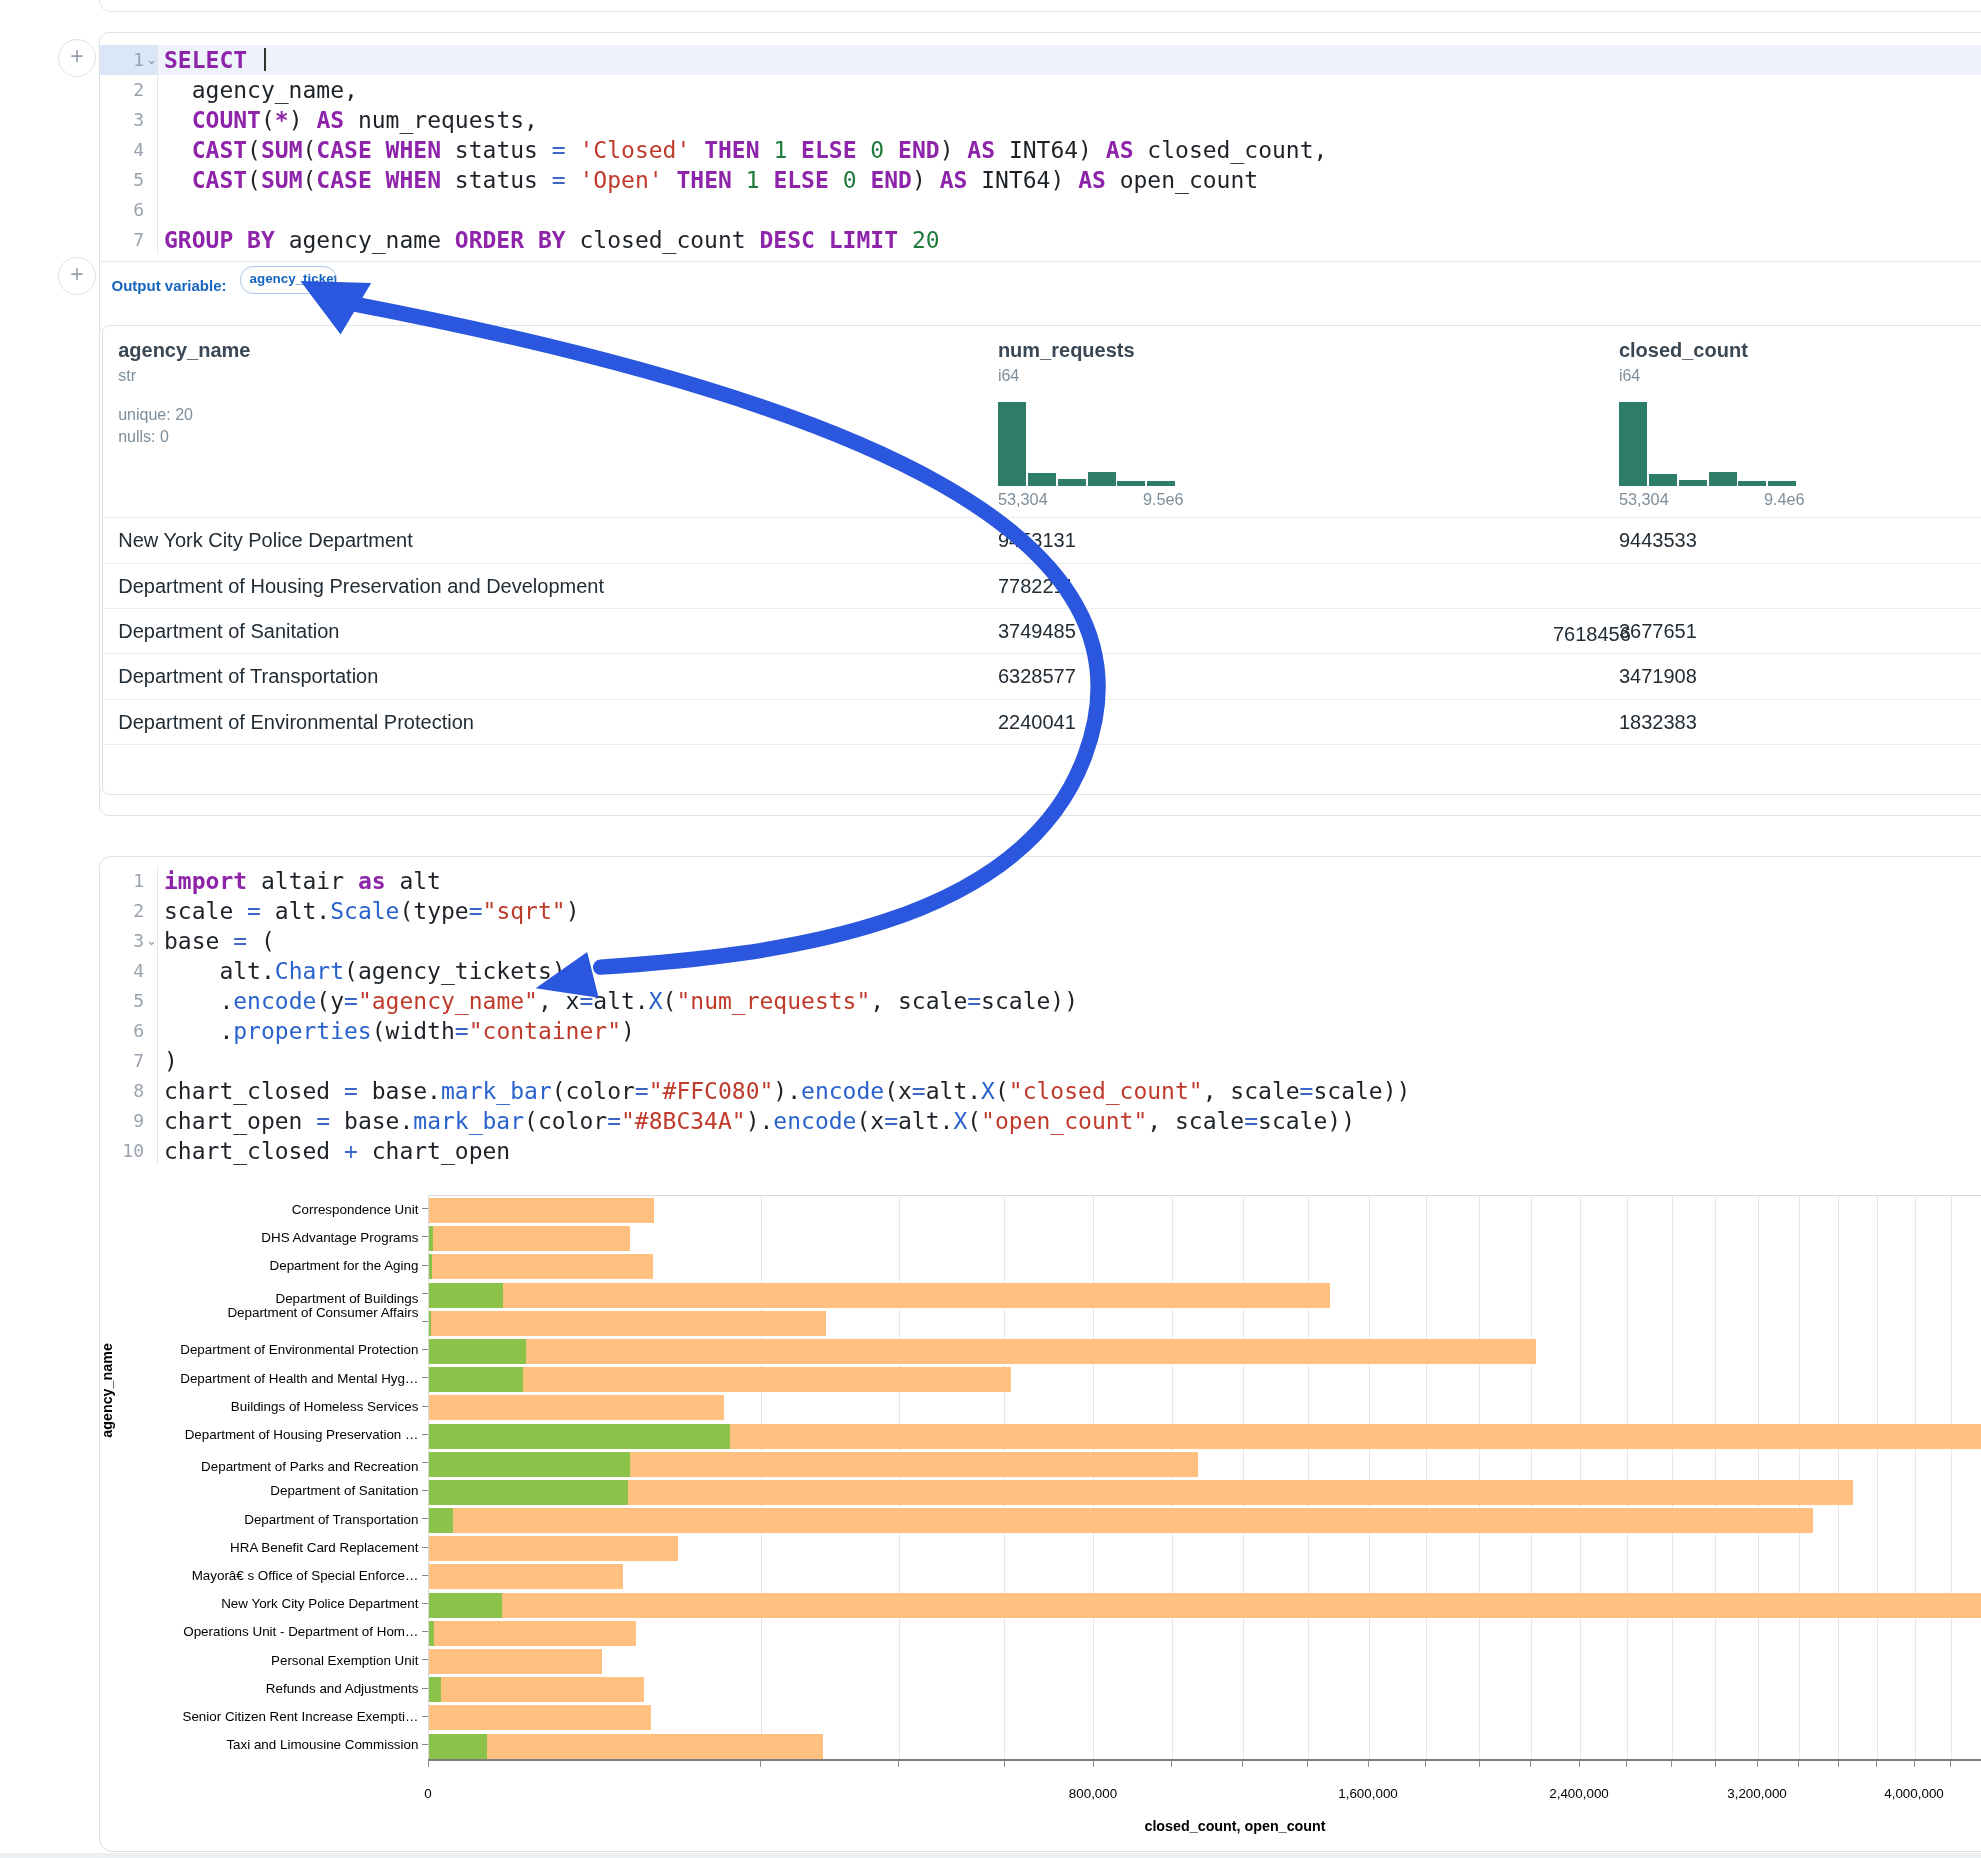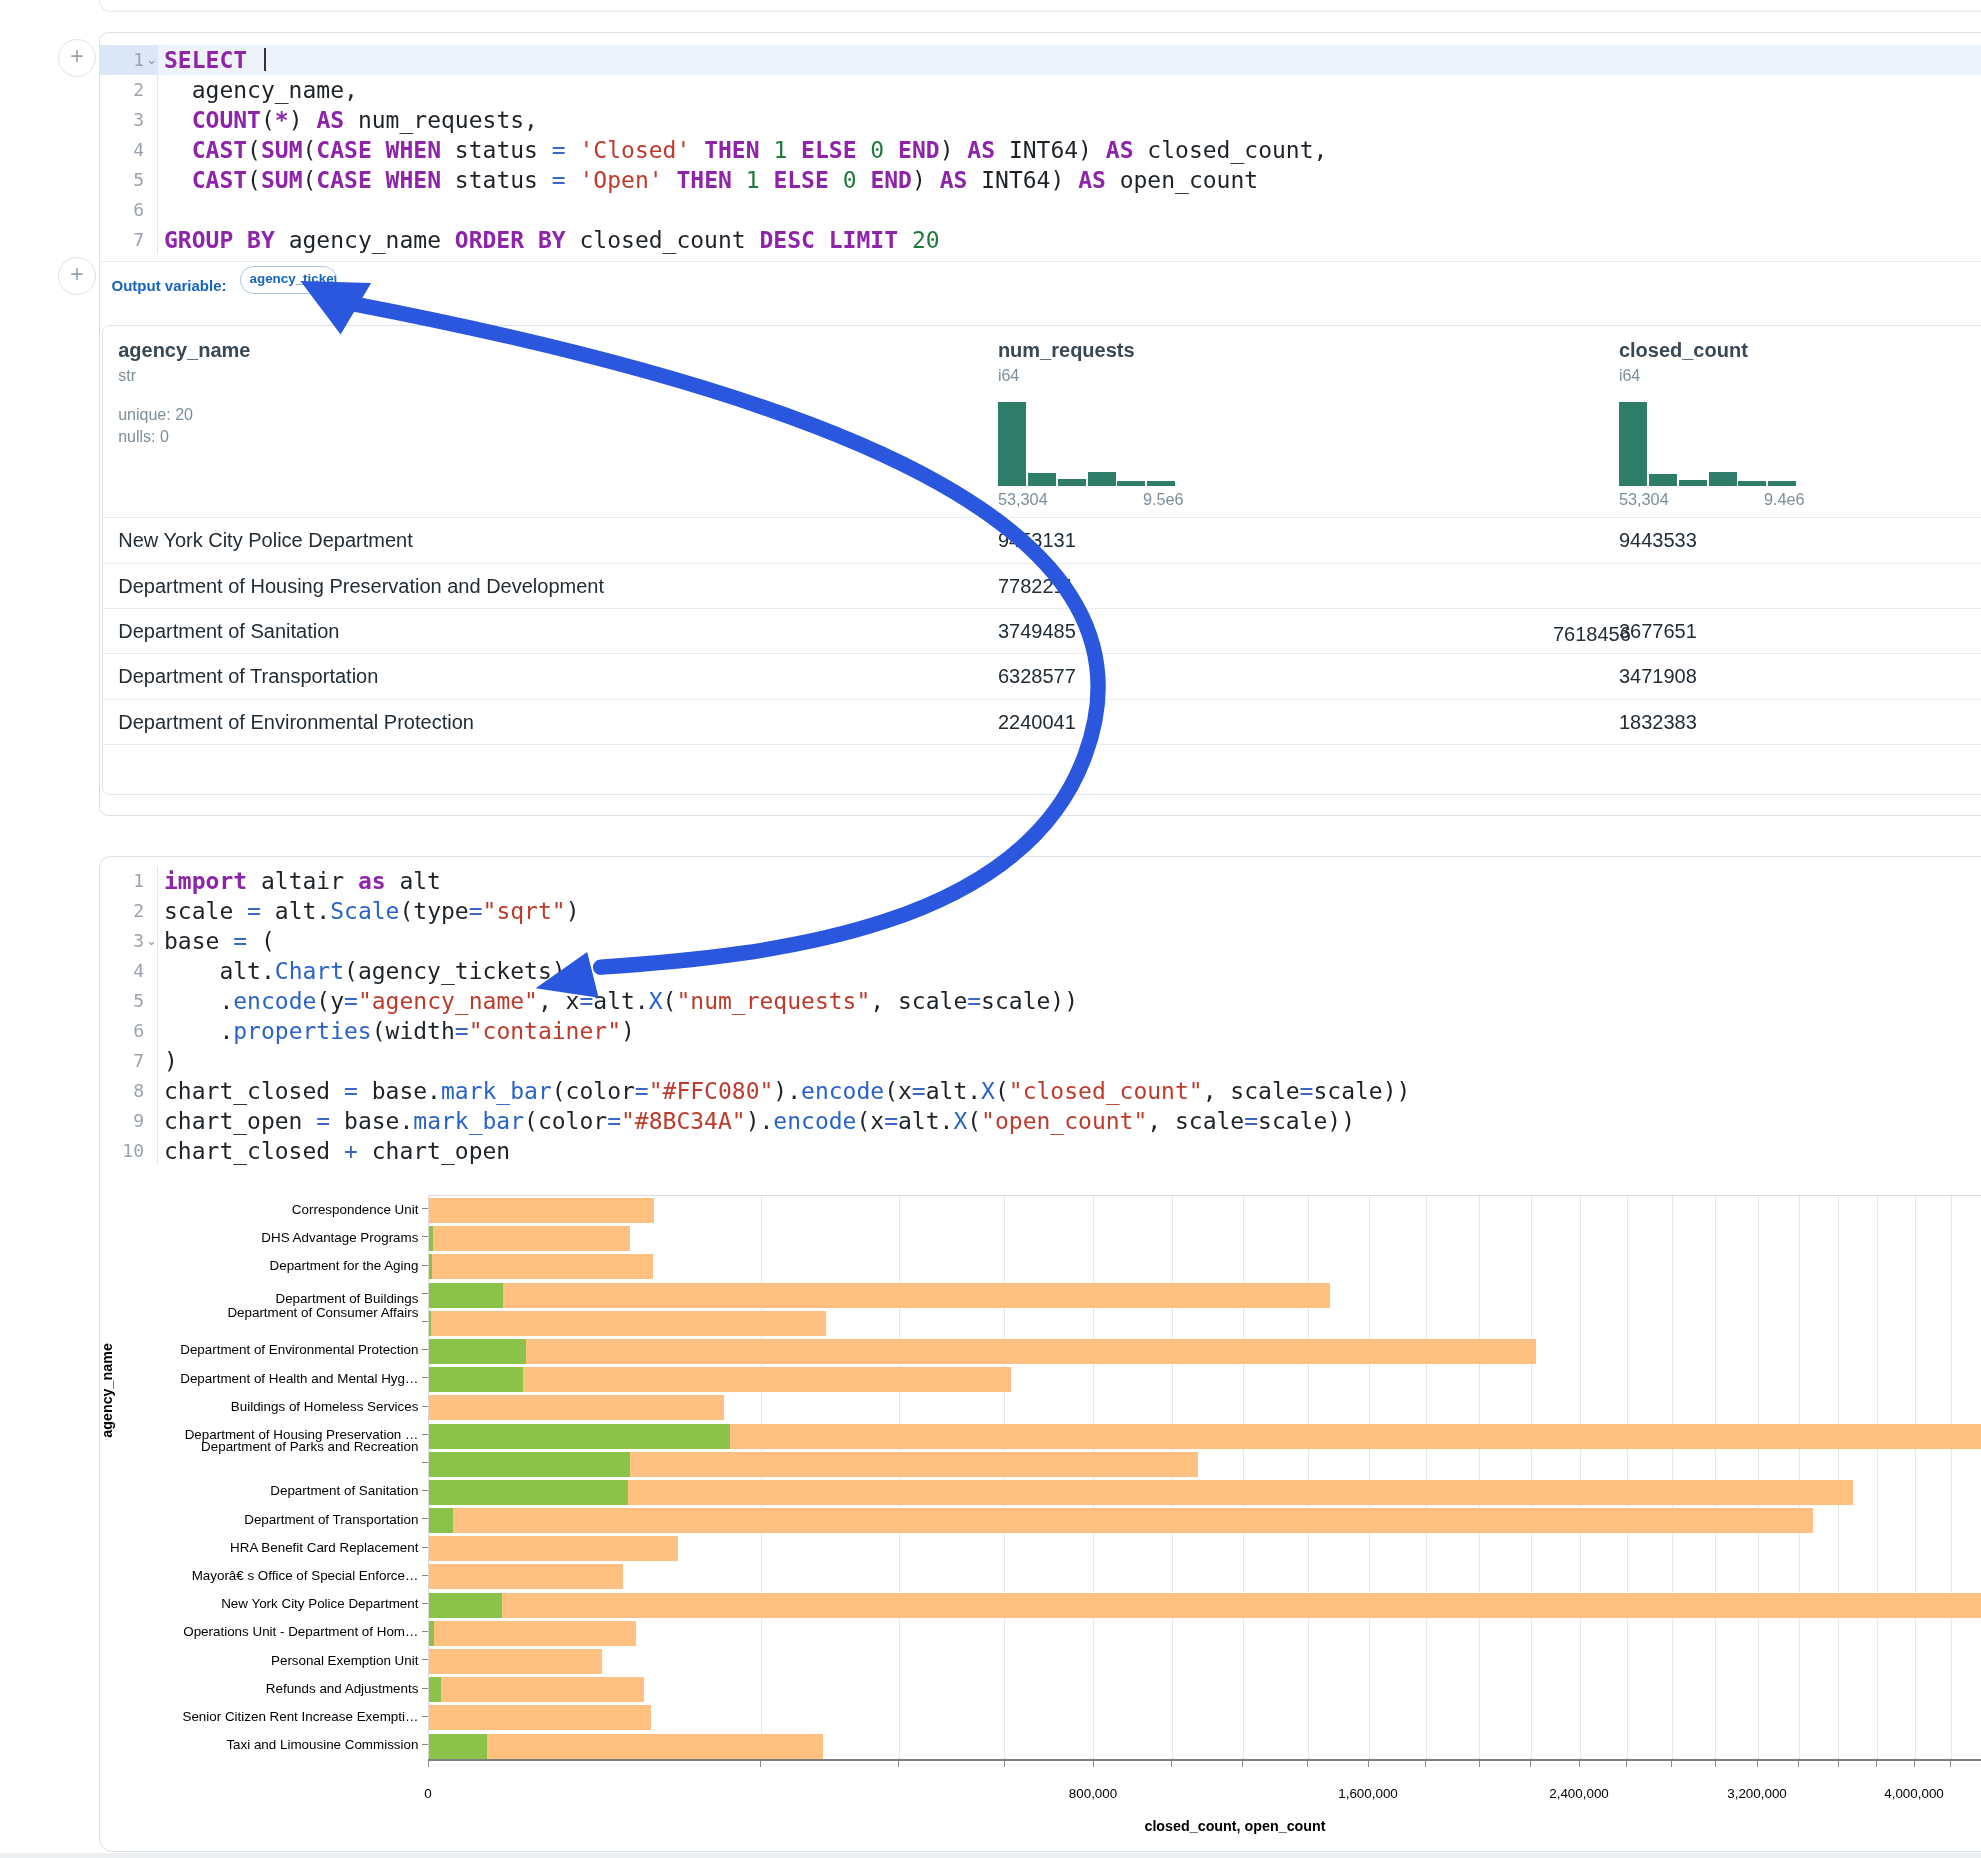--- a/index.html
+++ b/index.html
@@ -213,21 +213,21 @@
     <div class="chart-ylab" style="top: 110px;">Department of Consumer Affairs</div>
     <div class="ytick" style="right: 0px; top: 126px;"></div>
     <div class="chart-ylab" style="top: 147px;">Department of Environmental Protection</div>
     <div class="ytick" style="right: 0px; top: 154px;"></div>
     <div class="chart-ylab" style="top: 176px;">Department of Health and Mental Hyg…</div>
     <div class="ytick" style="right: 0px; top: 182px;"></div>
     <div class="chart-ylab" style="top: 204px;">Buildings of Homeless Services</div>
     <div class="ytick" style="right: 0px; top: 211px;"></div>
     <div class="chart-ylab" style="top: 232px;">Department of Housing Preservation …</div>
     <div class="ytick" style="right: 0px; top: 239px;"></div>
-    <div class="chart-ylab" style="top: 244px;">Department of Parks and Recreation</div>
+    <div class="chart-ylab" style="top: 264px;">Department of Parks and Recreation</div>
     <div class="ytick" style="right: 0px; top: 267px;"></div>
     <div class="chart-ylab" style="top: 288px;">Department of Sanitation</div>
     <div class="ytick" style="right: 0px; top: 295px;"></div>
     <div class="chart-ylab" style="top: 317px;">Department of Transportation</div>
     <div class="ytick" style="right: 0px; top: 323px;"></div>
     <div class="chart-ylab" style="top: 345px;">HRA Benefit Card Replacement</div>
     <div class="ytick" style="right: 0px; top: 352px;"></div>
     <div class="chart-ylab" style="top: 373px;">Mayorâ€ s Office of Special Enforce…</div>
     <div class="ytick" style="right: 0px; top: 380px;"></div>
     <div class="chart-ylab" style="top: 401px;">New York City Police Department</div>

